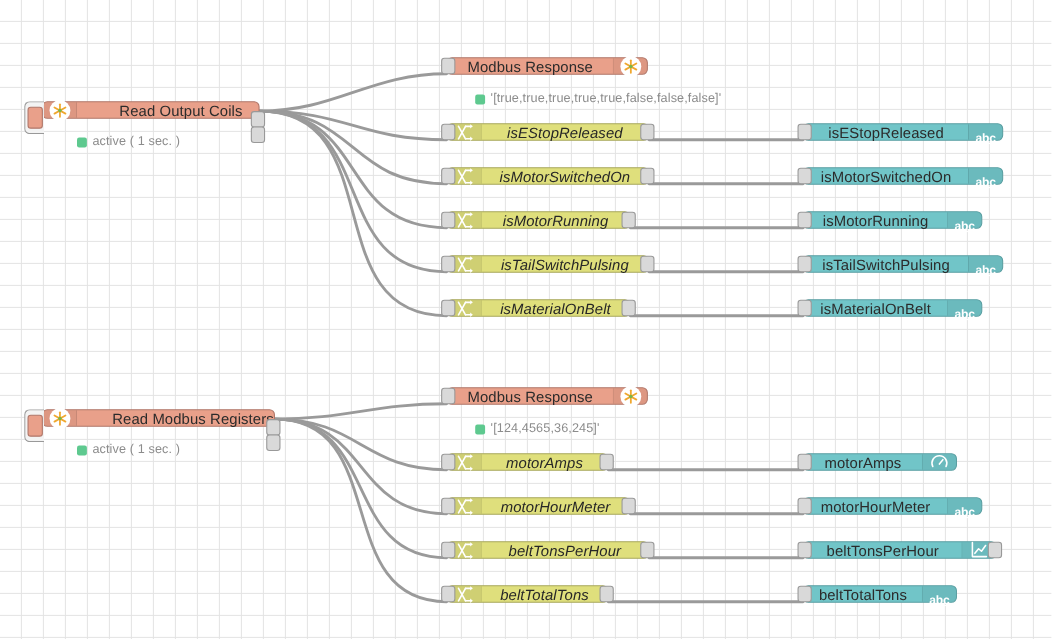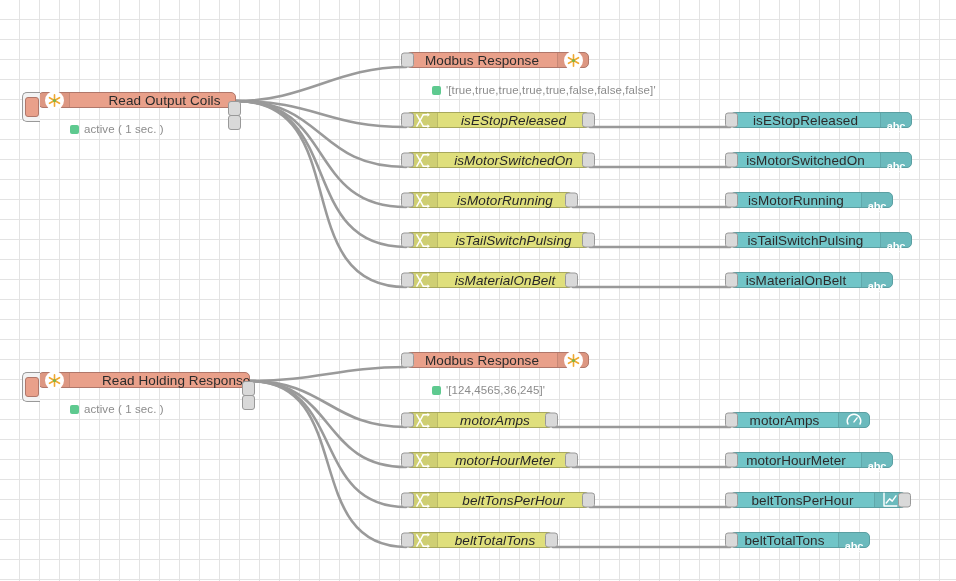--- a/index.html
+++ b/index.html
@@ -403,21 +403,21 @@
         <svg width="15" height="15" viewBox="0 0 24 24" aria-hidden="true">
           <g stroke="#f0a830" stroke-width="2.6" stroke-linecap="round">
             <line x1="12" y1="3" x2="12" y2="21"></line>
             <line x1="4" y1="7.5" x2="20" y2="16.5"></line>
             <line x1="4" y1="16.5" x2="20" y2="7.5"></line>
           </g>
           <circle cx="12" cy="12" r="2.6" fill="#7ab648"></circle>
         </svg>
       </span>
     </div>
-    <div class="label">Read Holding Response</div>
+    <div class="label">Read Modbus Registers</div>
     <div class="port out a"></div>
     <div class="port out b"></div>
   </div>
   <div class="status" style="left:56px; top:403px;">
     <span class="dot"></span>
     <span>active ( 1 sec. )</span>
   </div>
 
   <div class="node modbus-resp" style="left:406px; top:352px; width:183px;">
     <div class="label">Modbus Response</div>

